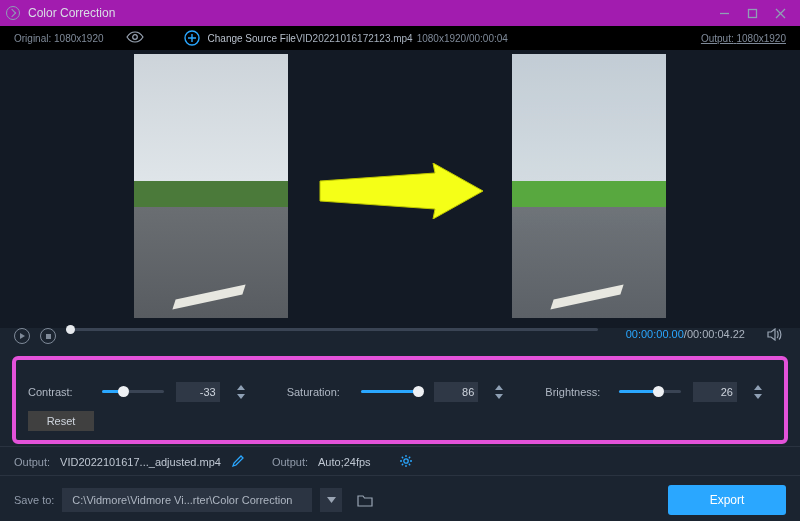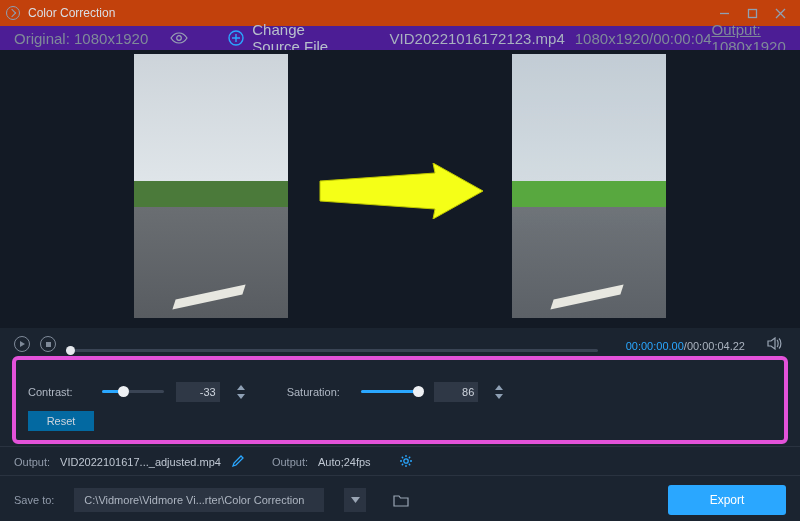--- a/index.html
+++ b/index.html
@@ -1,51 +1,51 @@
 <!DOCTYPE html>
 <html><head>
 <meta charset="utf-8">
 <style>
   * { box-sizing: border-box; margin: 0; padding: 0; font-family: "Segoe UI", Arial, sans-serif; }
   body { width: 800px; height: 521px; background: #1b2430; color: #aab3bf; font-size: 11px; overflow: hidden; position: relative; }
 
   
-  .titlebar { height: 26px; background: #c2410c; display: flex; align-items: center; padding: 0 6px; }
+  .titlebar { height: 26px; background: #a21caf; display: flex; align-items: center; padding: 0 6px; }
   .titlebar .logo { width: 14px; height: 14px; border: 1.5px solid #8fa0b4; border-radius: 50%; margin-right: 8px; display:flex; align-items:center; justify-content:center;}
   .titlebar .logo::after{content:""; width:5px;height:5px;border:1.5px solid #8fa0b4;border-left:0;border-bottom:0;transform:rotate(45deg);margin-left:-2px;}
   .titlebar .title { color:#d9dee5; font-size:12px; flex:0 0 auto;}
   .titlebar .spacer { flex:1; }
   .win-btn { width:28px; height:26px; display:flex; align-items:center; justify-content:center; color:#8fa0b4; cursor:pointer;}
   .win-btn svg{width:11px;height:11px;stroke:#8fa0b4;stroke-width:1.3;fill:none;}
 
   
-  .infobar { height:24px; background:#4c1d95; display:flex; align-items:center; padding:0 14px; font-size:15px; color:#7f8a99;}
+  .infobar { height:24px; background:#000000; display:flex; align-items:center; padding:0 14px; font-size:10px; color:#7f8a99;}
   .infobar .orig { flex:0 0 auto; }
   .infobar .eye { width:18px; margin-left:22px; cursor:pointer;}
   .infobar .plus { width:16px;height:16px; margin-left:40px; margin-right:8px; cursor:pointer;}
   .infobar .change { color:#b8c0cc; cursor:pointer;}
-  .infobar .filename { margin-left:60px; color:#a8b2bf; }
-  .infobar .dim { margin-left:10px; }
+  .infobar .filename { color:#a8b2bf; }
+  .infobar .dim { margin-left:4px; }
   .infobar .out { margin-left:auto;text-decoration:underline; }
 
   
   .preview { position:relative; height:278px; background:#131a25; display:flex; justify-content:center; gap:12px; padding-top:4px;}
   .thumb { width:154px; height:264px; background:#2a2f36; position:relative; overflow:hidden;}
   .sky { position:absolute; top:0; left:0; right:0; height:48%; background:linear-gradient(#cdd4da,#dfe5e9);}
   .grass { position:absolute; top:48%; left:0; right:0; height:10%; background:#4b7a3a;}
   .road { position:absolute; top:58%; left:0; right:0; bottom:0; background:linear-gradient(#6a6e72,#585c61);}
   .line { position:absolute; left:26%; bottom:6%; width:70px; height:10px; background:#e7e7e0; transform:skew(-18deg,-12deg);}
   .thumb.right .sky{ filter:saturate(1.6) contrast(0.9);}
   .thumb.right .grass{ background:#58a83f; }
   .thumb.right .road{ filter:brightness(1.05) saturate(1.2);}
   .gap { width:200px; display:flex; align-items:center; justify-content:center;}
   .arrow { width:170px; height:56px; }
 
   
-  .playback { height:24px; display:flex; align-items:flex-end; padding:0 14px 0 14px; gap:10px;}
+  .playback { height:24px; display:flex; align-items:flex-start; padding:0 14px 0 14px; gap:10px;}
   .pbtn { width:16px;height:16px; border:1.2px solid #7f8a99; border-radius:50%; display:flex;align-items:center;justify-content:center; cursor:pointer;}
   .pbtn.play::after{content:"";border-left:5px solid #7f8a99;border-top:3px solid transparent;border-bottom:3px solid transparent;margin-left:1px;}
   .pbtn.stop::after{content:"";width:5px;height:5px;background:#7f8a99;}
   .track { flex:1; height:3px; background:#3a4454; position:relative; border-radius:2px;}
   .track .handle{ position:absolute; left:0%; top:-3px; width:9px;height:9px; background:#e6e9ed; border-radius:50%;}
   .time { margin-left:18px; font-size:11px; }
   .time .cur{ color:#2aa7ff;}
   .speaker { margin-left:12px; margin-right:4px; cursor:pointer;}
 
   
@@ -54,30 +54,30 @@
   .panel { position:absolute; inset:4px; padding:20px 20px 6px 12px; display:grid; grid-template-columns: 1fr 1fr 1fr; column-gap:40px; row-gap:12px;}
   .ctrl { display:flex; align-items:center; gap:12px;}
   .ctrl .lab{ width:62px; color:#b0b8c4;}
   .slider{ flex:1; height:3px; background:#3a4454; position:relative; border-radius:2px; cursor:pointer;}
   .slider .fill{ position:absolute; left:0; top:0; bottom:0; background:#2aa7ff; border-radius:2px;}
   .slider .knob{ position:absolute; top:-4px; width:11px;height:11px; background:#eef0f3; border-radius:50%; margin-left:-5px;}
   .numbox{ width:44px; height:20px; background:#2f3846; display:flex; align-items:center; justify-content:flex-end; padding-right:4px; color:#cfd5de;}
   .steppers{ display:flex; flex-direction:column; margin-left:3px;}
   .step{ width:12px;height:9px; display:flex;align-items:center;justify-content:center; cursor:pointer;}
   .step svg{width:8px;height:5px; fill:#8fa0b4;}
-  .reset{ grid-column:1; width:66px; height:20px; background:#0369a1; color:#cfd5de; display:flex;align-items:center;justify-content:center; cursor:pointer; margin-top:-4px;}
+  .reset{ grid-column:1; width:66px; height:20px; background:#404040; color:#cfd5de; display:flex;align-items:center;justify-content:center; cursor:pointer; margin-top:-4px;}
 
   
   .outrow{ height:22px; padding:0 14px; display:flex; align-items:center; gap:10px; margin-top:4px;}
   .outrow .lab{ color:#929cab;}
   .outrow .val{ color:#bfc7d2;}
   .pencil,.gear{ cursor:pointer;}
 
   
-  .saverow{ height:40px; padding:0 14px; display:flex; align-items:center; gap:20px; margin-top:4px;}
+  .saverow{ height:40px; padding:0 14px; display:flex; align-items:center; gap:8px; margin-top:4px;}
   .saverow .lab{ color:#929cab;}
   .pathbox{ background:#2b3442; height:24px; padding:0 10px; display:flex; align-items:center; color:#aeb6c2; min-width:250px;}
   .drop{ width:22px;height:24px; background:#2b3442; display:flex;align-items:center;justify-content:center; cursor:pointer;}
   .drop svg{width:9px;height:6px;fill:#9aa5b4;}
   .folder{ width:22px;height:24px; display:flex;align-items:center;justify-content:center; cursor:pointer; margin-left:4px;}
   .folder svg{stroke:#9aa5b4; fill:none;}
   .export{ margin-left:auto; background:#2aa7ff; color:#fff; width:118px;height:30px;border-radius:3px; display:flex;align-items:center;justify-content:center; font-size:12px; cursor:pointer;}
 
   .divider{height:1px;background:#2a3340;margin:2px 0;}
 </style>
@@ -201,20 +201,40 @@
             </svg>
           </div>
           <div class="step">
             <svg viewBox="0 0 8 5">
               <path d="M0 0l4 5 4-5z"></path>
             </svg>
           </div>
         </div>
     </div>
 
+    <div class="ctrl">
+      <span class="lab">Brightness:</span>
+      <div class="slider">
+          <div class="fill" style="width:63%"></div>
+          <div class="knob" style="left:63%"></div>
+        </div>
+      <div class="numbox">26</div>
+      <div class="steppers">
+          <div class="step">
+            <svg viewBox="0 0 8 5">
+              <path d="M0 5l4-5 4 5z"></path>
+            </svg>
+          </div>
+          <div class="step">
+            <svg viewBox="0 0 8 5">
+              <path d="M0 0l4 5 4-5z"></path>
+            </svg>
+          </div>
+        </div>
+    </div>
 
 
     <div class="reset">Reset</div>
   </div>
 </div>
 
 <div class="divider"></div>
 
 <div class="outrow">
   <span class="lab">Output:</span>

